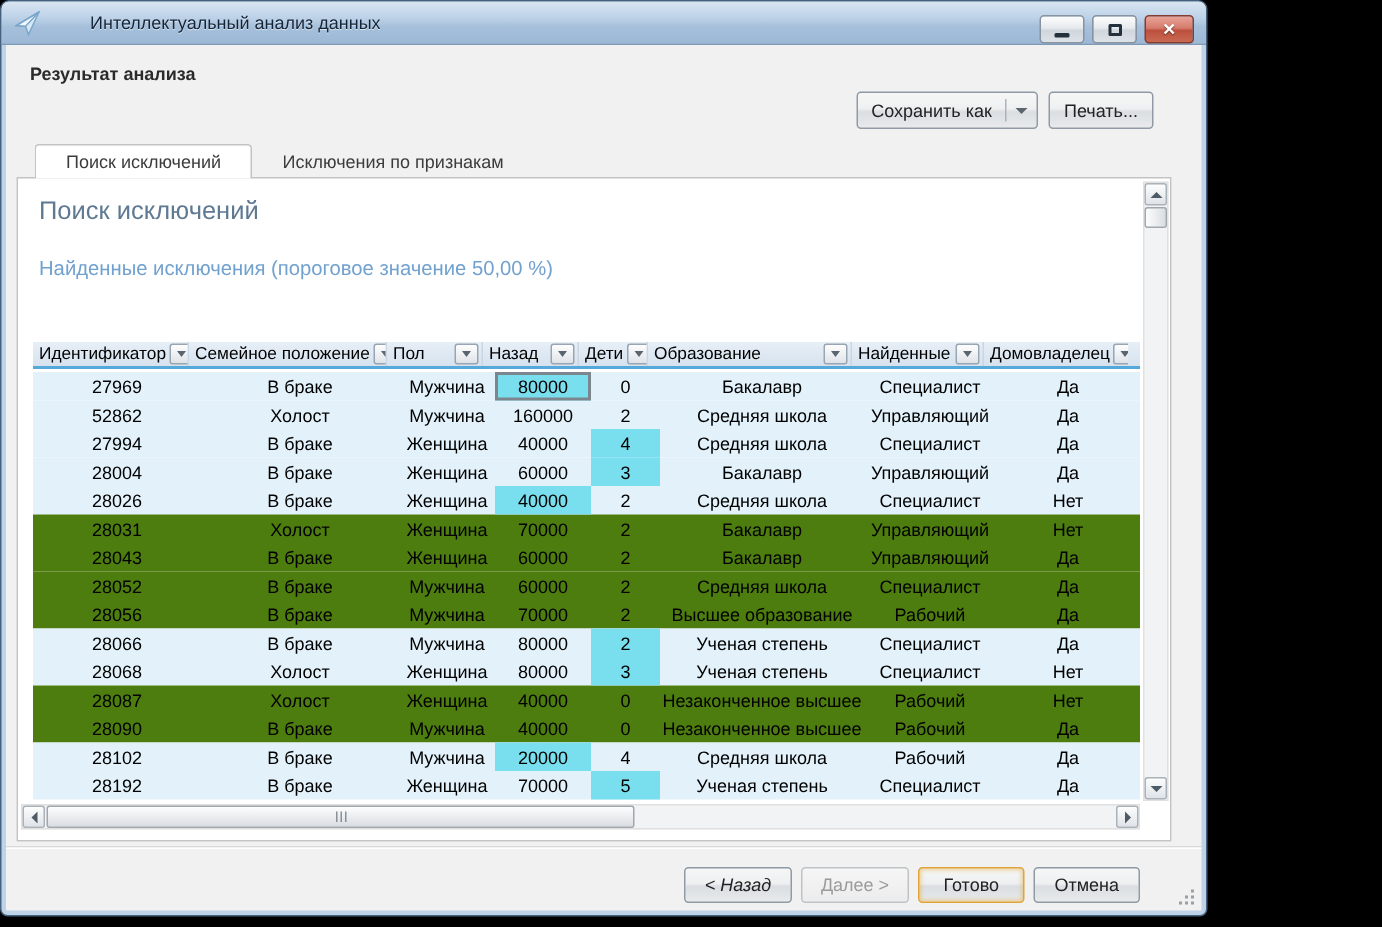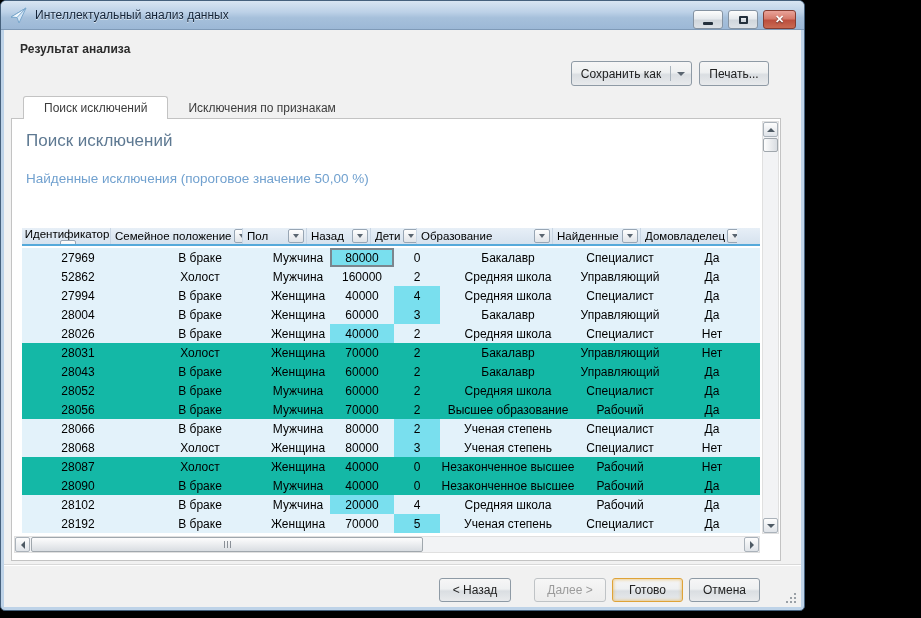--- a/index.html
+++ b/index.html
@@ -5,21 +5,21 @@
   * { margin:0; padding:0; box-sizing:border-box; }
   html,body { width:921px; height:618px; background:#000; overflow:hidden;
               font-family:"Liberation Sans", sans-serif; font-size:12px; color:#000; }
   .window{ position:absolute; left:0; top:0; width:805px; height:611px;
            background:#bed3e8; border:1px solid #46617d; border-radius:6px 6px 5px 5px;
            box-shadow:2px 2px 6px rgba(0,0,0,.6); overflow:hidden;}
   .titlebar{ position:absolute; left:0; top:0; width:100%; height:29px;
              background:linear-gradient(#d8e5f2 0%,#bcd1e7 40%,#a6c0db 60%,#9cb8d6 100%);
              border-bottom:1px solid #7f9ab7; display:flex; align-items:center; }
   .appicon{ width:17px; height:17px; margin:0 8px 0 9px; }
-  .wtitle{ color:#142438; font-size:12px; text-shadow:0 1px 0 rgba(255,255,255,.6); }
+  .wtitle{ color:#142438; font-size:12px; text-shadow:0 1px 0 rgba(255,255,255,.6);margin-left:25px; }
   .wbtns{ position:absolute; right:8px; top:9px; display:flex; gap:5px; }
   .wbtn{ width:30px; height:19px; border:1px solid #8593a2; border-radius:3px;
          background:linear-gradient(#fdfdfd,#e6eaee 45%,#d0d6dc 55%,#dde2e7);
          display:flex; align-items:center; justify-content:center; cursor:default;}
   .wbtn.close{ width:33px; border-color:#843c31;
          background:linear-gradient(#e9a399,#d67b6c 45%,#bc4f3e 55%,#c96a52);
          color:#fff; font-weight:bold; font-size:11px; text-shadow:0 1px 1px rgba(0,0,0,.5);}
   .minbar{ width:10px; height:3px; background:#24303c; margin-top:7px; border-radius:1px;}
   .restbox{ width:9px; height:8px; border:2px solid #24303c; border-radius:1px;}
   .framebody{ position:absolute; left:3px; top:29px; right:3px; bottom:3px;
@@ -44,21 +44,21 @@
   .thead{ position:absolute; left:10px; top:109px; width:738px; height:18px; display:flex;
           background:linear-gradient(#e7eff7,#d6e2ee); border-bottom:2px solid var(--hline,#55a9da);}
   .hcell{ display:flex; align-items:center; justify-content:space-between; padding:0 2px 0 4px;
           border-right:1px solid #c9d6e4; font-size:11.5px; white-space:nowrap; overflow:hidden;}
   .hcell:last-child{ border-right:none;}
   .filterbtn{ width:16px; height:14px; margin-left:2px; flex:none;
           border:1px solid #98a6b4; border-radius:2px;
           background:linear-gradient(#fefefe,#dfe3e8); display:flex; align-items:center; justify-content:center;}
   .filterbtn i{ width:0;height:0;border-left:3px solid transparent;border-right:3px solid transparent;border-top:4px solid #5a6570;}
   .tbody{ position:absolute; left:10px; top:129px; width:738px; }
-  .trow{ display:flex; height:19px; background:#14b8a6;}
+  .trow{ display:flex; height:19px; background:#4d7c0f;}
   .trow.shaded{ background:var(--shadedrow,#e3f2fa);}
   .tcell{ display:flex; align-items:center; justify-content:center; font-size:12px; white-space:nowrap; overflow:hidden;}
   .tcell.outlier{ background:var(--outlier,#79dfee);}
   .tcell.selected{ border:2px solid #7b868e;}
   .vscroll{ position:absolute; left:750px; top:2px; width:17px; height:413px;
             background:#f2f3f5; border:1px solid #e0e0e0; display:flex; flex-direction:column; align-items:center;}
   .hscroll{ position:absolute; left:2px; top:417px; width:746px; height:17px;
             background:#f2f3f5; border:1px solid #e0e0e0; display:flex; align-items:center;}
   .sbtn{ flex:none; background:linear-gradient(#fdfdfd,#dfe3e8); border:1px solid #aab2ba; border-radius:2px;
          display:flex; align-items:center; justify-content:center;}
@@ -72,21 +72,21 @@
   .hspacer{ flex:1; }
   .vspacer{ flex:1; }
   .tri-u{ width:0;height:0;border-left:4px solid transparent;border-right:4px solid transparent;border-bottom:4px solid #4e5a64;}
   .tri-dn{ width:0;height:0;border-left:4px solid transparent;border-right:4px solid transparent;border-top:4px solid #4e5a64;}
   .tri-l{ width:0;height:0;border-top:4px solid transparent;border-bottom:4px solid transparent;border-right:4px solid #4e5a64;}
   .tri-r{ width:0;height:0;border-top:4px solid transparent;border-bottom:4px solid transparent;border-left:4px solid #4e5a64;}
   .footsep{ position:absolute; left:0; top:534px; width:100%; height:2px;
             border-top:1px solid #d9d9d9; border-bottom:1px solid #fff;}
   .footer{ position:absolute; left:0; top:548px; width:100%; height:26px;}
   .fbtn{ position:absolute; top:0; height:24px; width:72px;}
-  .fbtn.back{ left:435px;}
+  .fbtn.back{ left:452px;font-style:italic;}
   .fbtn.next{ left:530px; color:#9b9b9b; border-color:#bfc3c6;
               background:linear-gradient(#f6f6f6,#ececec);}
   .fbtn.finish{ left:608px; width:71px; border-color:var(--finishborder,#dfa338);
               box-shadow:inset 0 0 3px 1px rgba(230,175,70,.55);}
   .fbtn.cancel{ left:685px; width:71px;}
   .grip{ position:absolute; right:5px; bottom:4px; width:10px; height:10px;}
   .grip b{ position:absolute; width:2px; height:2px; background:#9aa0a6;}
   .grip b:nth-child(1){ right:0; bottom:0;}
   .grip b:nth-child(2){ right:4px; bottom:0;}
   .grip b:nth-child(3){ right:0; bottom:4px;}
@@ -140,21 +140,21 @@
       <div class="tab">
         <span>Исключения по признакам</span>
       </div>
     </div>
 
     <div class="panel">
       <div class="heading">Поиск исключений</div>
       <div class="subheading">Найденные исключения (пороговое значение 50,00 %)</div>
 
       <div class="thead" id="thead">
-          <div class="hcell" style="width: 89px; flex-direction: column;">
+          <div class="hcell" style="width: 104px;">
             <span>Идентификатор</span>
             <span class="filterbtn">
               <i></i>
             </span>
           </div>
           <div class="hcell" style="width: 132px;">
             <span>Семейное положение</span>
             <span class="filterbtn">
               <i></i>
             </span>

